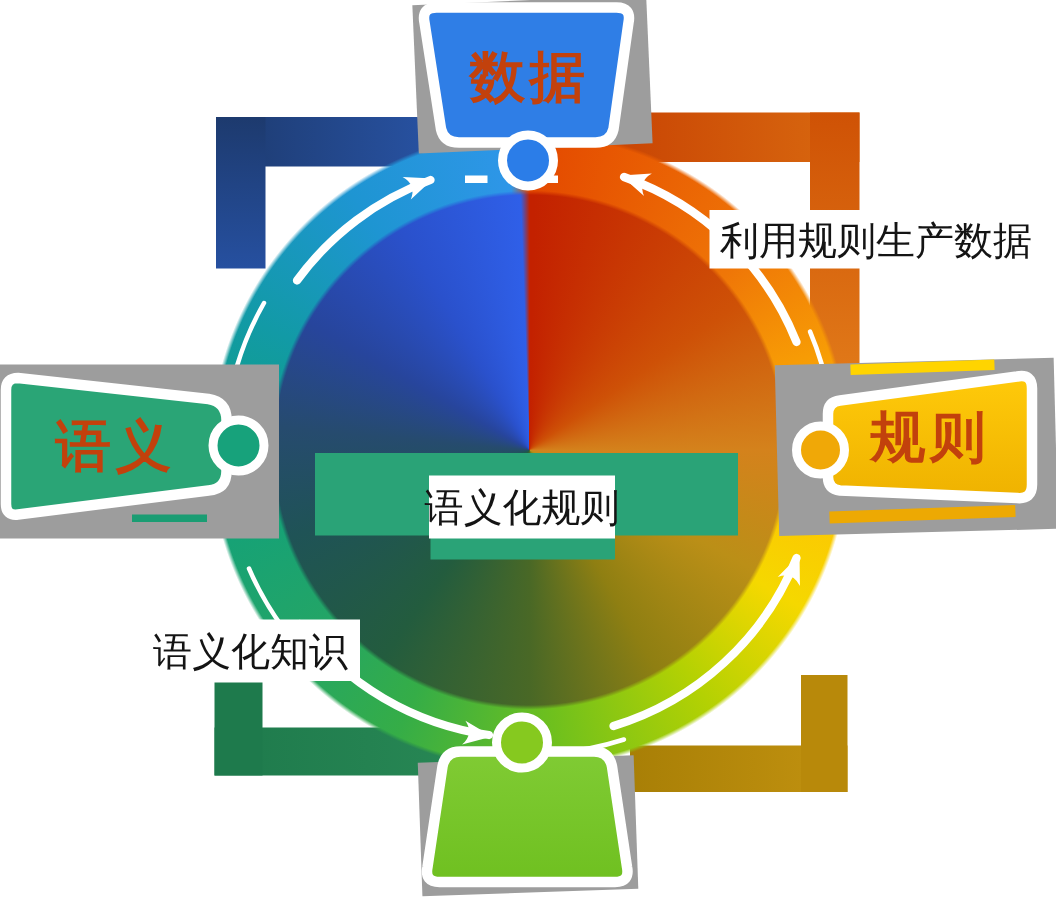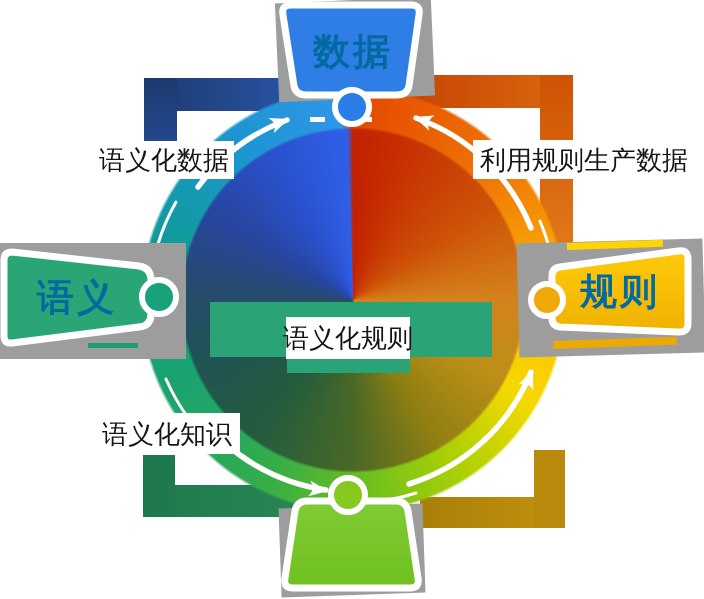--- a/index.html
+++ b/index.html
@@ -44,21 +44,21 @@
   }
 
   
   .edge-label{
     position:absolute;display:flex;align-items:center;justify-content:center;
     background:#fff;color:#141414;font-size:26px;font-weight:500;white-space:nowrap;
     letter-spacing:0px;line-height:1;
   }
   .node-label{
     position:absolute;display:flex;align-items:center;justify-content:center;
-    color:#0369a1;font-size:37px;font-weight:bold;letter-spacing:3px;white-space:nowrap;line-height:1;
+    color:#c2410c;font-size:37px;font-weight:bold;letter-spacing:3px;white-space:nowrap;line-height:1;
   }
   #lbl-sem-data{left:94px;top:141px;width:140px;height:38px;}
   #lbl-rule-data{left:473px;top:140px;width:222px;height:39px;}
   #lbl-sem-know{left:94px;top:413px;width:146px;height:41px;}
   #lbl-know-rule{left:455px;top:415px;width:172px;height:40px;}
   #lbl-sem-rule{left:286px;top:317px;width:124px;height:42px;}
   #nlbl-data{left:284px;top:22px;width:138px;height:58px;}
   #nlbl-sem{left:8px;top:268px;width:138px;height:58px;}
   #nlbl-rule{left:556px;top:262px;width:128px;height:58px;}
   #nlbl-know{left:284px;top:518px;width:136px;height:58px;}
@@ -137,21 +137,20 @@
     </g>
 
     <g stroke="#fff" stroke-width="6">
       <circle cx="352" cy="107" r="17" fill="#2b7de8"></circle>
       <circle cx="159" cy="297" r="17" fill="#17a27b"></circle>
       <circle cx="547" cy="300" r="16" fill="#f0a807"></circle>
       <circle cx="348" cy="495" r="17" fill="#86c91f"></circle>
     </g>
   </svg>
 
-  <div class="edge-label" id="lbl-sem-data">语义化数据</div>
   <div class="edge-label" id="lbl-rule-data">利用规则生产数据</div>
   <div class="edge-label" id="lbl-sem-know">语义化知识</div>
   <div class="edge-label" id="lbl-sem-rule">语义化规则</div>
 
   <div class="node-label" id="nlbl-data">数据</div>
   <div class="node-label" id="nlbl-sem">语义</div>
   <div class="node-label" id="nlbl-rule">规则</div>
 </div>
 
 </body></html>

